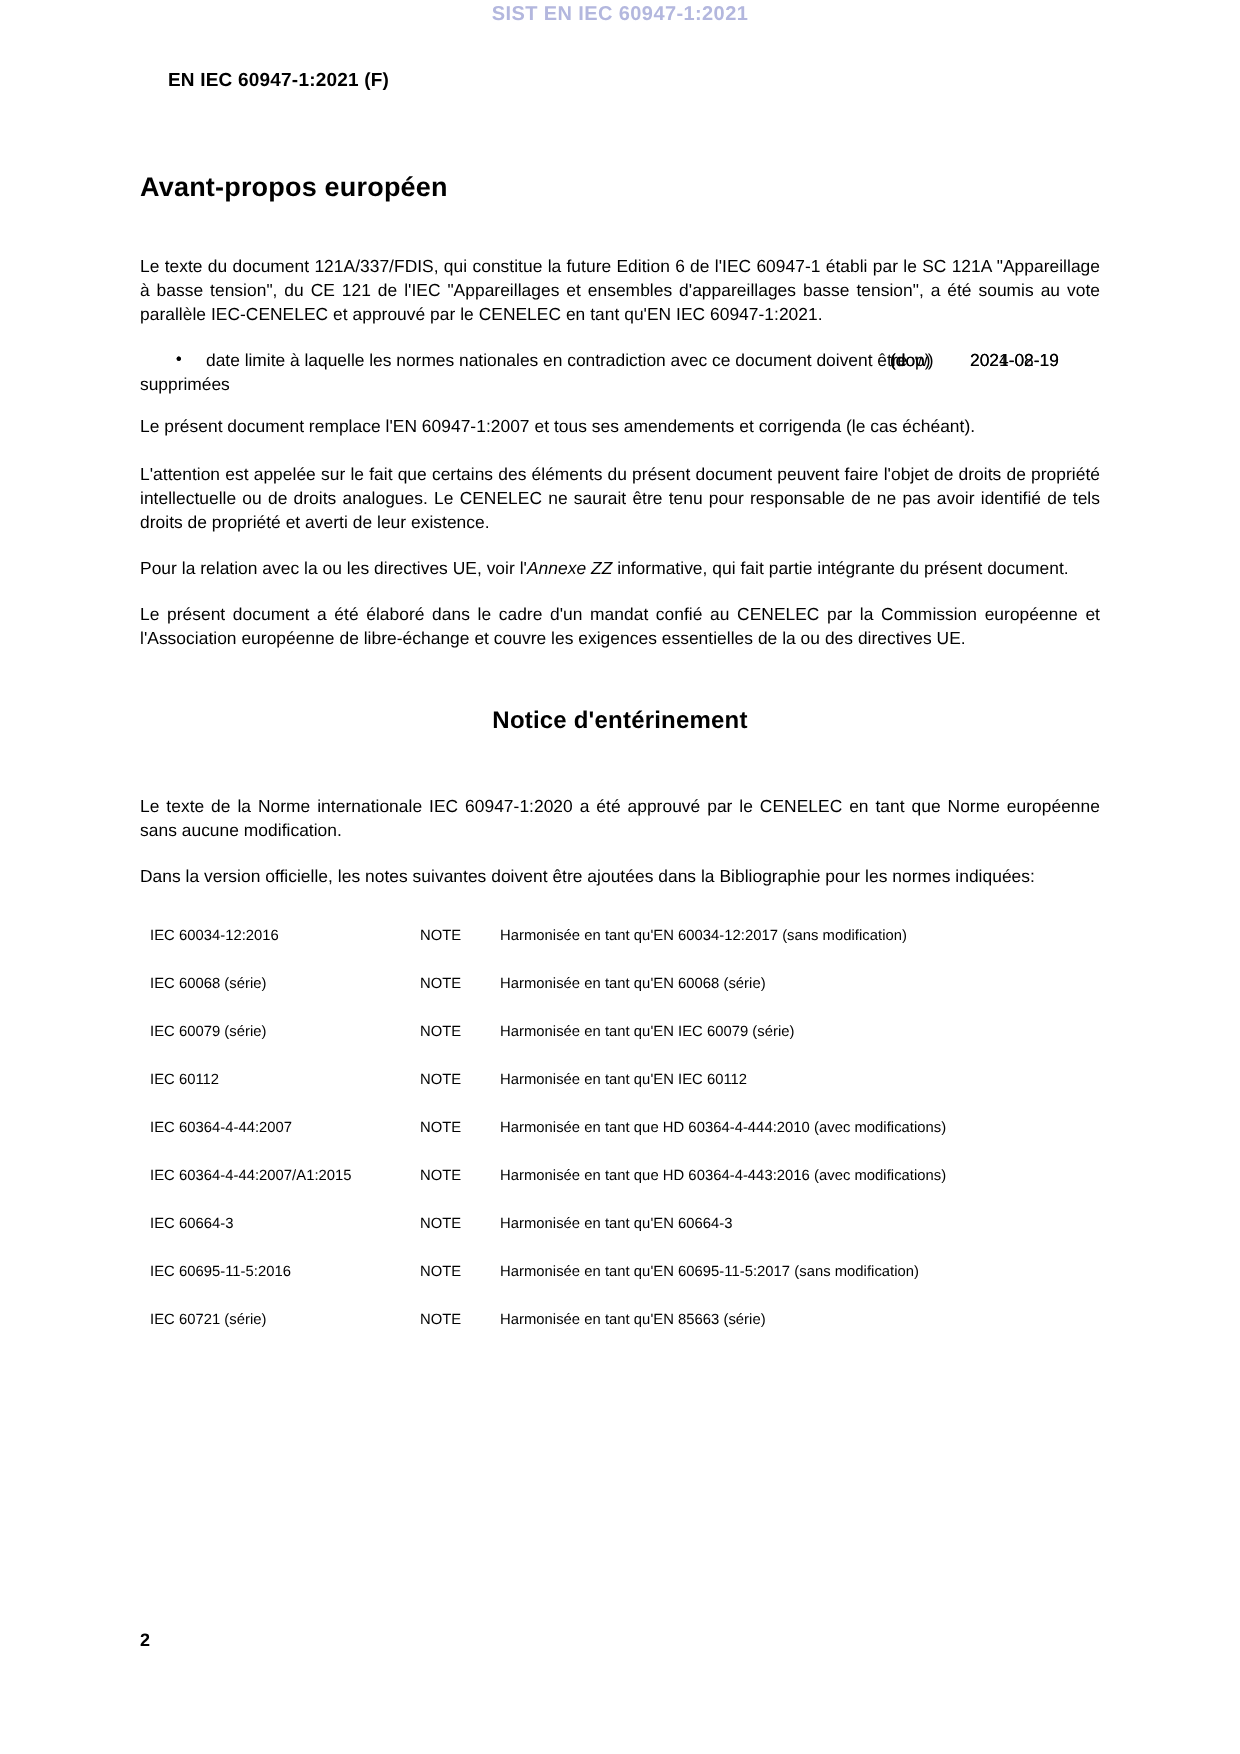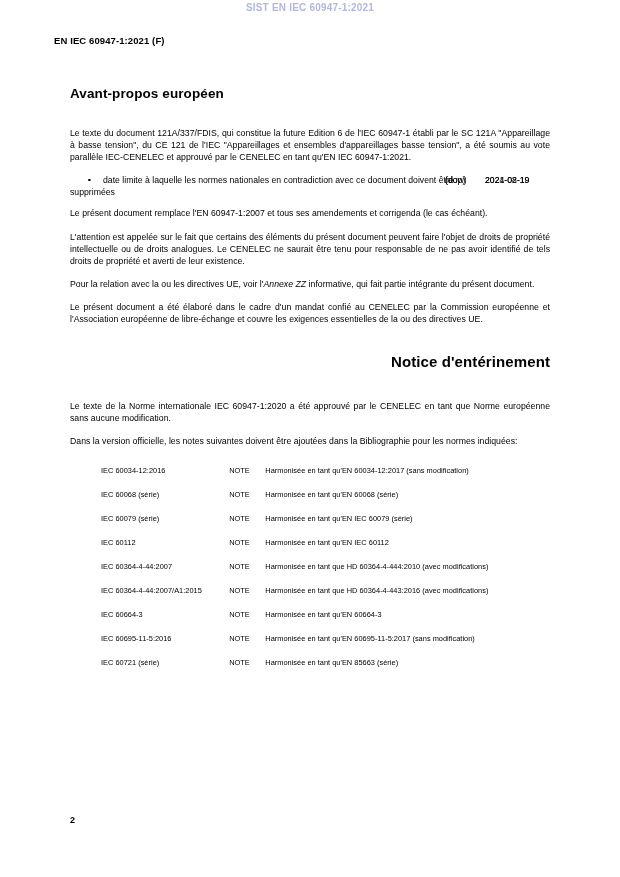--- a/index.html
+++ b/index.html
@@ -34,21 +34,21 @@
     font-weight: bold;
     letter-spacing: 0.2px;
     color: #b3b7de;
     white-space: nowrap;
   }
 
   
   .doc-ref {
     position: absolute;
     top: 35px;
-    left: 54px;
+    left: 84px;
     font-size: 9.5px;
     font-weight: bold;
     letter-spacing: 0.1px;
   }
 
   
   .content {
     position: absolute;
     top: 86px;
     left: 70px;
@@ -56,23 +56,23 @@
   }
 
   h1.section-title {
     font-size: 13.5px;
     font-weight: bold;
     margin: 0 0 26px 0;
     letter-spacing: 0.1px;
   }
 
   h2.center-title {
-    font-size: 15px;
-    font-weight: bold;
-    text-align: right;
+    font-size: 12px;
+    font-weight: bold;
+    text-align: center;
     margin: 28px 0 30px 0;
     letter-spacing: 0.1px;
   }
 
   p.para {
     font-size: 8.7px;
     line-height: 12.1px;
     text-align: justify;
     margin: 0 0 11px 0;
     letter-spacing: 0.02px;
@@ -118,21 +118,21 @@
   .date-row .dl-date {
     position: absolute;
     left: 415px;
     top: 0;
     white-space: nowrap;
   }
 
   
   .std-table {
     margin-top: 18px;
-    margin-left: 31px;
+    margin-left: 5px;
     border-collapse: collapse;
     font-size: 7.4px;
   }
   .std-table tr { height: 24px; }
   .std-table td {
     vertical-align: top;
     padding: 0;
     line-height: 11px;
     letter-spacing: 0.02px;
     white-space: nowrap;

